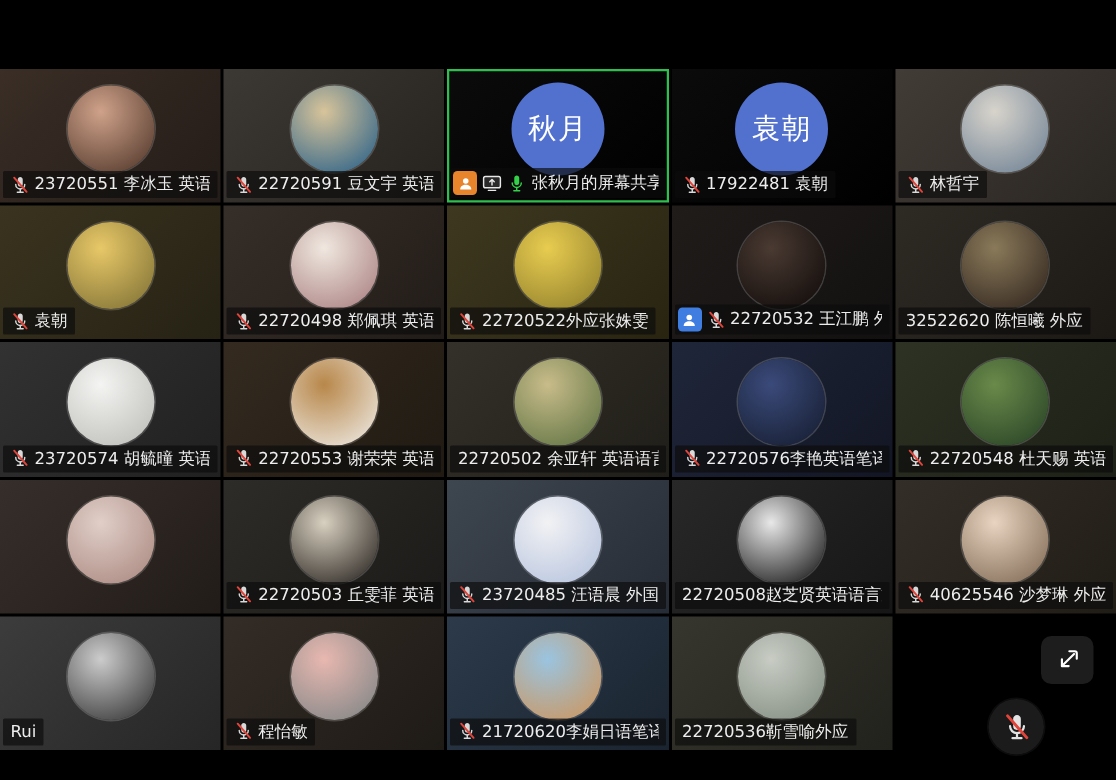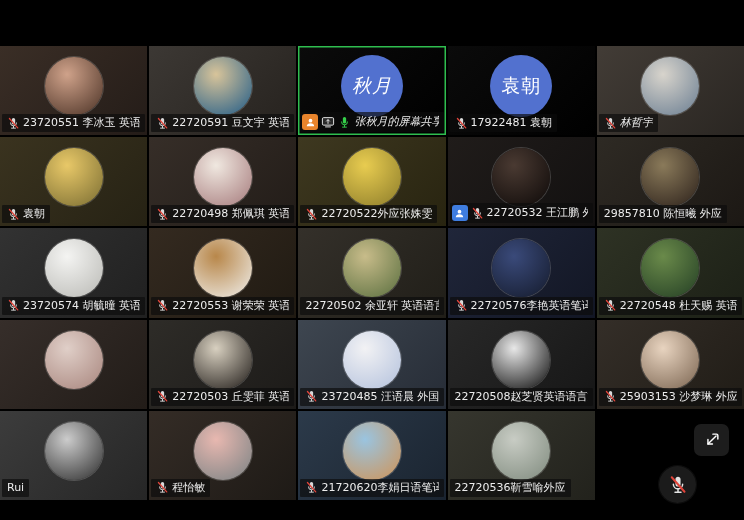--- a/index.html
+++ b/index.html
@@ -8,21 +8,21 @@
     font-family:"DejaVu Sans","Liberation Sans",sans-serif;
     -webkit-font-smoothing:antialiased;
   }
   .stage{position:absolute;inset:0;background:#000;}
   .grid{
     position:absolute;top:46px;left:0;width:744px;height:454px;
     display:grid;grid-template-columns:repeat(5,1fr);grid-template-rows:repeat(5,1fr);
     gap:2px;background:#000;
   }
   .tile{position:relative;overflow:hidden;background:#1a1a1a;}
-  .tile.selected{box-shadow:inset 0 0 0 1.5px var(--selected,#2fbe4f);font-style:italic;}
+  .tile.selected{box-shadow:inset 0 0 0 1.5px var(--selected,#2fbe4f);}
   .avatar{
     position:absolute;left:50%;top:11px;transform:translateX(-50%);
     width:58px;height:58px;border-radius:50%;
     box-shadow:0 0 0 1px rgba(255,255,255,0.18);
   }
   .avatar.initials{
     width:62px;height:62px;top:9px;background:var(--avatar-blue,#5271cf);
     display:flex;align-items:center;justify-content:center;
     color:#fff;font-size:19px;letter-spacing:1px;box-shadow:none;
   }
@@ -150,21 +150,21 @@
           <path class="body" d="M8 1.3c-1.15 0-2.05.92-2.05 2.05v3.9a2.05 2.05 0 0 0 4.1 0v-3.9C10.05 2.22 9.15 1.3 8 1.3z"></path>
           <path class="bodyline" d="M4.3 7.3a3.7 3.7 0 0 0 7.4 0" fill="none" stroke-width="1.2" stroke-linecap="round"></path>
           <path class="bodyline" d="M8 11.1v2.1M5.6 13.7h4.8" fill="none" stroke-width="1.2" stroke-linecap="round"></path>
           <path class="slash" d="M3 1.8 13.2 13.4" stroke-width="1.6" stroke-linecap="round"></path>
         </svg>
       </span>
       <span class="name">17922481 袁朝</span>
     </div>
   </div>
 
-  <div class="tile" style="background: linear-gradient(135deg, rgb(66, 60, 54), rgb(42, 38, 34)); font-style: italic;">
+  <div class="tile" style="background: linear-gradient(135deg, rgb(66, 60, 54), rgb(42, 38, 34));">
     <div class="avatar" style="background: radial-gradient(circle at 38% 30%, rgb(216, 212, 204) 0%, rgb(122, 138, 154) 85%);">
       <span class="avatar-text"></span>
     </div>
     <div class="label">
 
       <span class="mic-ic show muted">
         <svg width="13" height="13" viewBox="0 0 16 16">
           <path class="body" d="M8 1.3c-1.15 0-2.05.92-2.05 2.05v3.9a2.05 2.05 0 0 0 4.1 0v-3.9C10.05 2.22 9.15 1.3 8 1.3z"></path>
           <path class="bodyline" d="M4.3 7.3a3.7 3.7 0 0 0 7.4 0" fill="none" stroke-width="1.2" stroke-linecap="round"></path>
           <path class="bodyline" d="M8 11.1v2.1M5.6 13.7h4.8" fill="none" stroke-width="1.2" stroke-linecap="round"></path>
@@ -254,21 +254,21 @@
     </div>
   </div>
 
 
   <div class="tile" style="background: linear-gradient(135deg, rgb(46, 42, 36), rgb(28, 24, 20));">
     <div class="avatar" style="background: radial-gradient(circle at 38% 30%, rgb(138, 122, 90) 0%, rgb(58, 46, 36) 85%);">
       <span class="avatar-text"></span>
     </div>
     <div class="label">
 
-      <span class="name">29857810 陈恒曦 外应</span>
+      <span class="name">32522620 陈恒曦 外应</span>
     </div>
   </div>
 
   <div class="tile" style="background: linear-gradient(135deg, rgb(50, 50, 50), rgb(32, 32, 32));">
     <div class="avatar" style="background: radial-gradient(circle at 38% 30%, rgb(244, 244, 242) 0%, rgb(194, 194, 190) 85%);">
       <span class="avatar-text"></span>
     </div>
     <div class="label">
 
       <span class="mic-ic show muted">
@@ -406,21 +406,21 @@
     <div class="label">
 
       <span class="mic-ic show muted">
         <svg width="13" height="13" viewBox="0 0 16 16">
           <path class="body" d="M8 1.3c-1.15 0-2.05.92-2.05 2.05v3.9a2.05 2.05 0 0 0 4.1 0v-3.9C10.05 2.22 9.15 1.3 8 1.3z"></path>
           <path class="bodyline" d="M4.3 7.3a3.7 3.7 0 0 0 7.4 0" fill="none" stroke-width="1.2" stroke-linecap="round"></path>
           <path class="bodyline" d="M8 11.1v2.1M5.6 13.7h4.8" fill="none" stroke-width="1.2" stroke-linecap="round"></path>
           <path class="slash" d="M3 1.8 13.2 13.4" stroke-width="1.6" stroke-linecap="round"></path>
         </svg>
       </span>
-      <span class="name">25903153 沙梦琳 外应</span>
+      <span class="name">40625546 沙梦琳 外应</span>
     </div>
   </div>
 
   <div class="tile" style="background: linear-gradient(135deg, rgb(60, 60, 60), rgb(38, 38, 38));">
     <div class="avatar" style="background: radial-gradient(circle at 38% 30%, rgb(204, 204, 204) 0%, rgb(68, 68, 68) 85%);">
       <span class="avatar-text"></span>
     </div>
     <div class="label">
 
       <span class="name">Rui</span>

